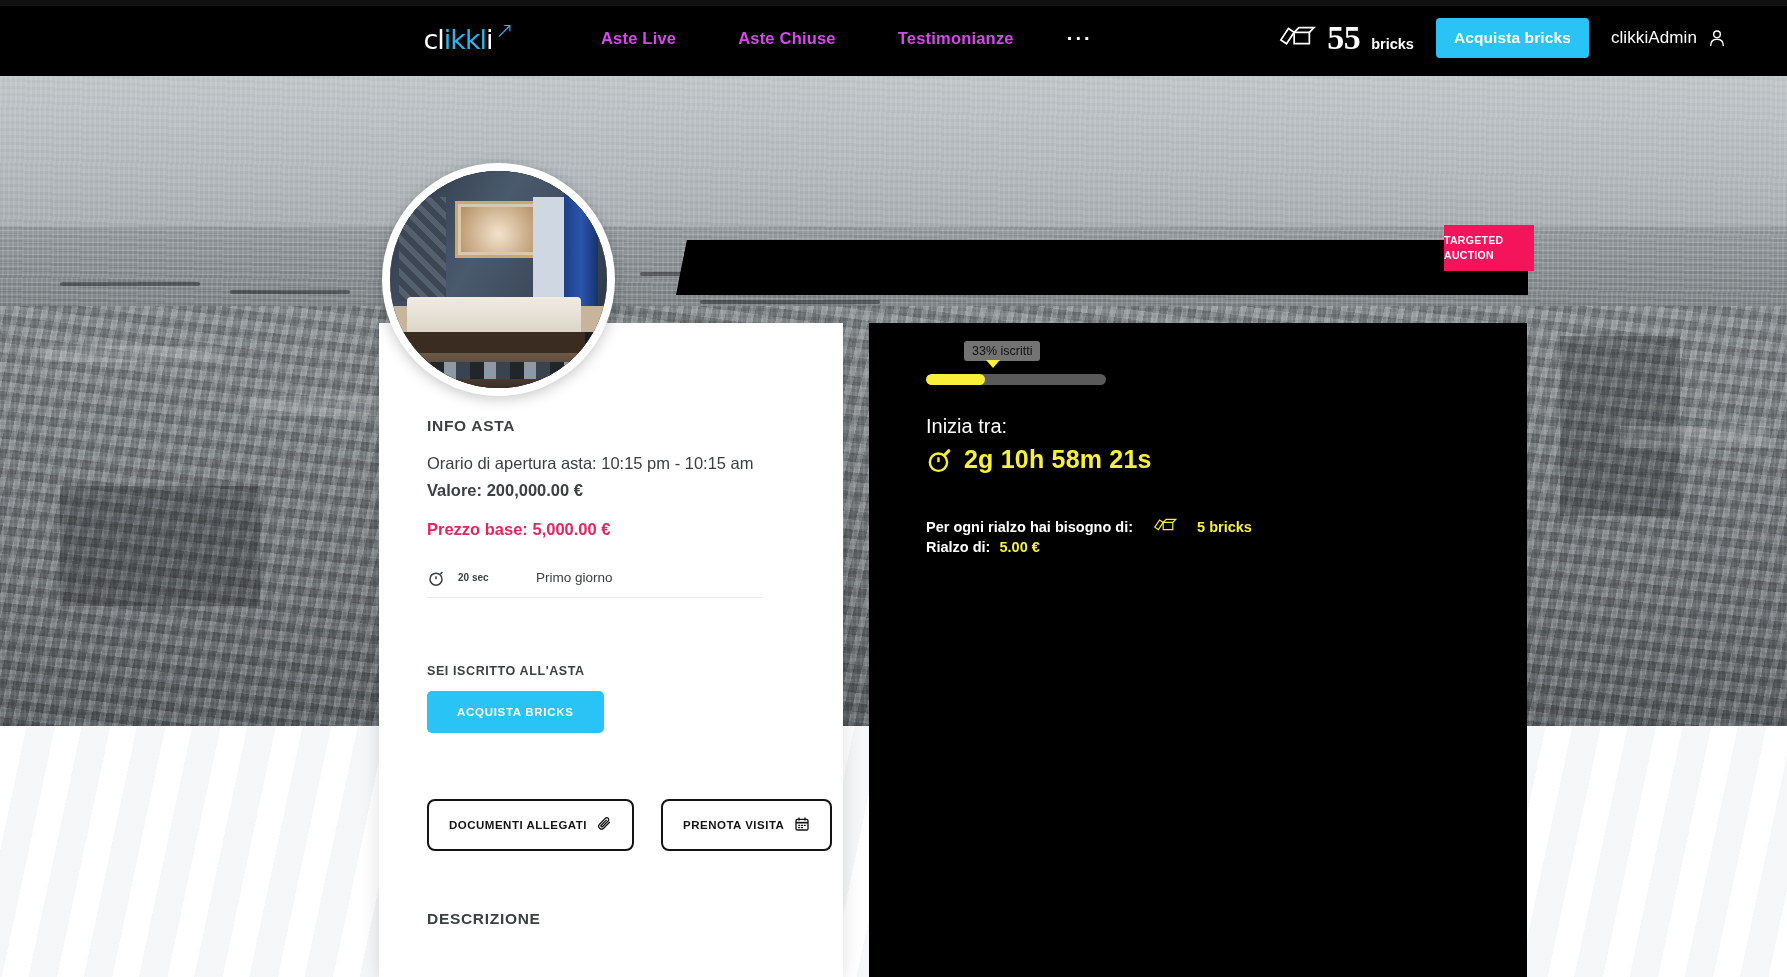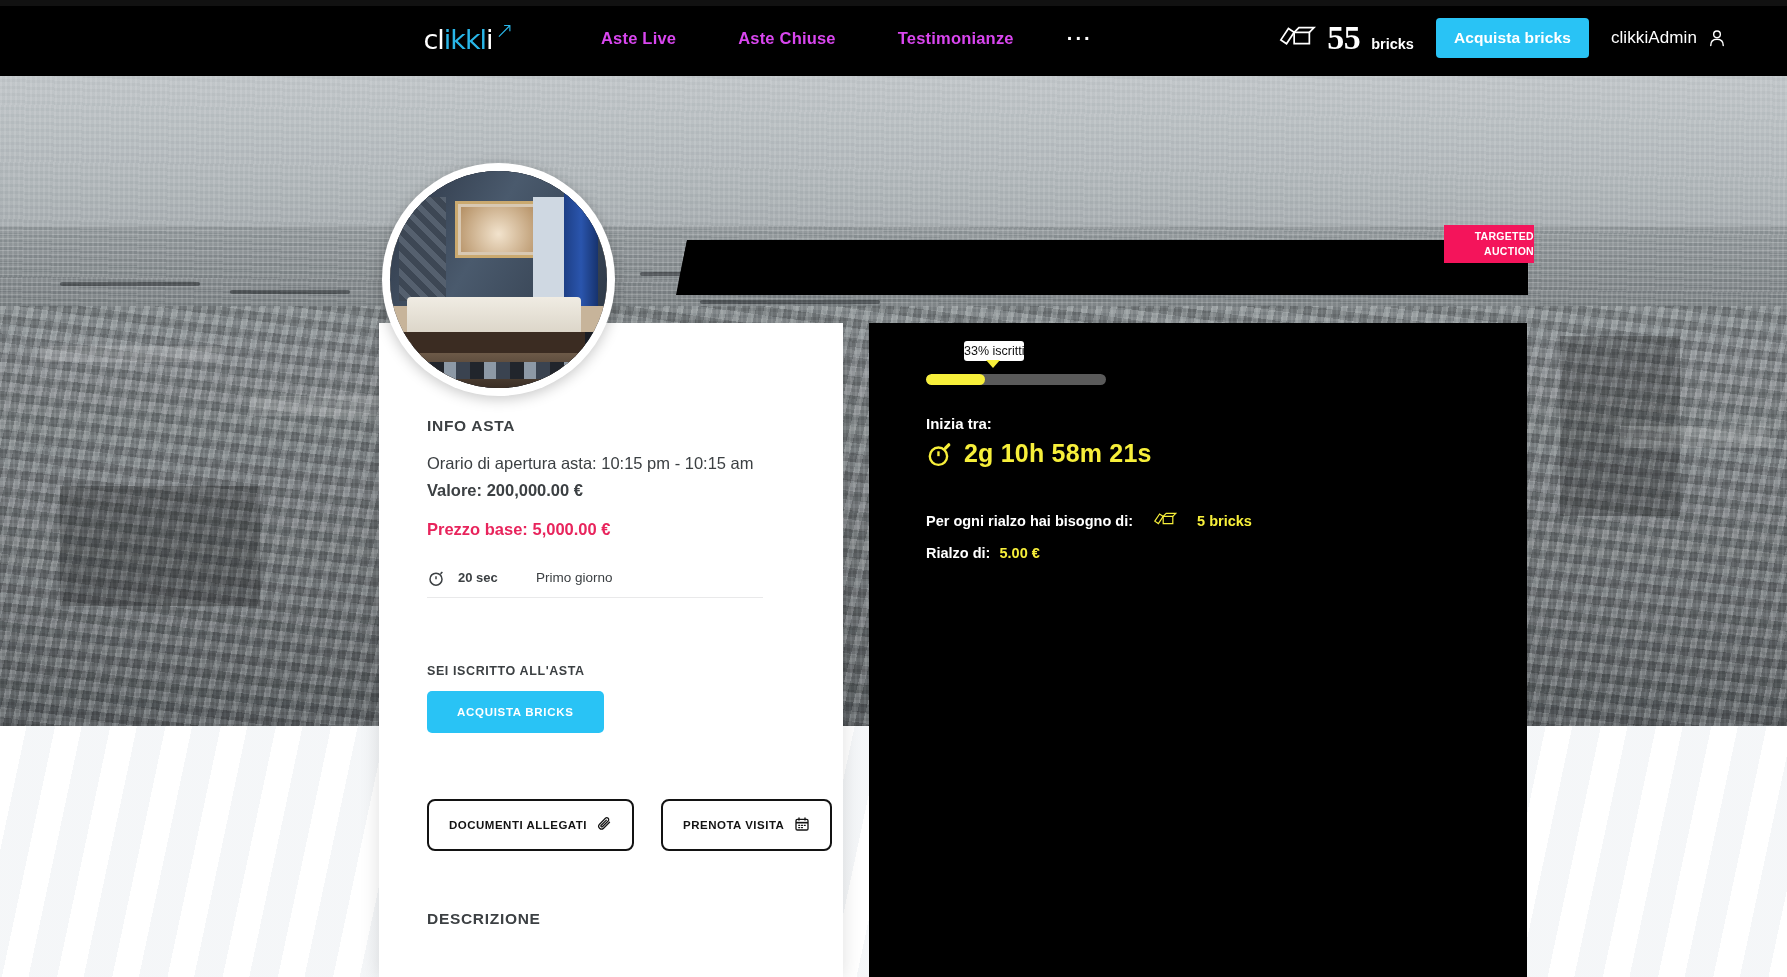--- a/index.html
+++ b/index.html
@@ -132,23 +132,23 @@
     content:""; position:absolute; left:-22px; top:0; width:30px; height:55px;
     background:#000; transform: skewX(-20deg);
   }
   .title-band-text{
     position:absolute; left:40px; top:0; line-height:55px; color:#fff;
     font-size:20px; font-weight:700; letter-spacing:0.4px;
   }
 
   
   .targeted-badge{
-    position:absolute; left:1444px; top:225px; width:90px; height:38px;
+    position:absolute; left:1444px; top:225px; width:90px; height:46px;
     background:#f4145b; color:#fff; z-index:25;
-    display:flex; flex-direction:column; align-items:flex-end; justify-content:center;
+    display:flex; flex-direction:column; align-items:flex-start; justify-content:center;
     font-size:10.5px; font-weight:700; letter-spacing:0.3px; line-height:1.4;
     text-align:center;
   }
 
   
   .avatar{
     position:absolute; left:382px; top:163px; width:233px; height:233px;
     border-radius:50%; background:#fff; z-index:40;
     box-shadow: 0 3px 14px rgba(0,0,0,0.22);
     padding:8px;
@@ -189,21 +189,21 @@
   .line-row{ font-size:16.5px; color:#3c4043; margin-top:17px; line-height:1.45; }
   .line-row.tight{ margin-top:14px; }
   .bold{ font-weight:700; }
   .price-base{ color:#e8245c; font-weight:700; font-size:16.5px; margin-top:17px; }
 
   .tl-row{
     display:flex; align-items:center; margin-top:30px;
     border-bottom:1px solid #e9e9ea; padding-bottom:10px; width:336px;
   }
   .tl-clock{ width:18px; height:18px; margin-right:13px; }
-  .tl-dur{ font-size:13px; font-weight:700; color:#3c4043; width:78px; }
+  .tl-dur{ font-size:10px; font-weight:700; color:#3c4043; width:78px; }
   .tl-day{ font-size:13.5px; color:#3c4043; }
 
   .subscribed{
     font-size:12.5px; color:#3c4043; letter-spacing:0.6px; font-weight:600;
     margin-top:66px;
   }
   .acq-btn{
     margin-top:13px; background:#29c3f5; color:#fff; border:none; border-radius:5px;
     font-size:11.5px; font-weight:700; letter-spacing:0.7px; padding:15px 30px;
     cursor:pointer;
@@ -219,47 +219,47 @@
 
   
   .card-right{
     position:absolute; left:869px; top:323px; width:658px; height:654px;
     background:#000; z-index:30;
   }
   .cr-pad{ padding: 0 57px; }
   .prog-wrap{ position:relative; margin-top:51px; width:180px; }
   .prog-tip{
     position:absolute; left:38px; top:-33px;
-    background:#ffffff; color:#111; font-size:12.5px; font-weight:500;
-    padding:3px 0; border-radius:3px; white-space:nowrap;text-align:right;
+    background:#737373; color:#111; font-size:12.5px; font-weight:500;
+    padding:3px 8px; border-radius:3px; white-space:nowrap;text-align:right;
   }
   .prog-tip::after{
     content:""; position:absolute; left:22px; bottom:-7px;
     border-left:7px solid transparent; border-right:7px solid transparent;
     border-top:8px solid #f7ef3a;
   }
   .prog-track{
     width:180px; height:11px; background:#5a5a5a; border-radius:6px; overflow:hidden;
   }
   .prog-fill{ height:11px; background:#f7ef3a; border-radius:6px; width:33%; }
 
-  .inizia-label{ color:#fff; font-size:15px; font-weight:700; margin-top:30px; }
+  .inizia-label{ color:#fff; font-size:20px; font-weight:400; margin-top:30px; }
   .countdown{
     display:flex; align-items:center; gap:12px; margin-top:7px;
   }
   .cd-clock{ width:26px; height:26px; }
   .cd-text{ color:#f7ef3a; font-size:25px; font-weight:700; letter-spacing:0.2px; }
 
   .rialzo-need{
     display:flex; align-items:flex-end; gap:20px; margin-top:43px;
     color:#fff; font-size:14.5px; font-weight:700;
   }
   .rn-brick{ width:24px; height:18px; }
   .rn-val{ color:#f7ef3a; font-weight:700; }
-  .rialzo-di{ margin-top:16px; color:#fff; font-size:14.5px; font-weight:700; }
+  .rialzo-di{ margin-top:4px; color:#fff; font-size:14.5px; font-weight:700; }
   .rialzo-di .v{ color:#f7ef3a; margin-left:5px; }
 </style>
 </head>
 <body>
 
 <div class="page">
 
   <div class="hero">
     <div class="hero-sky"></div>
     <div class="hero-sea"></div>

